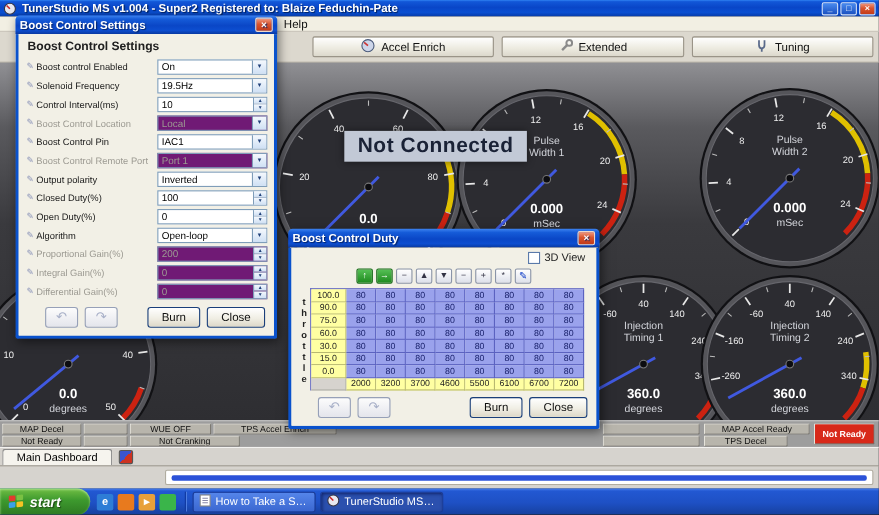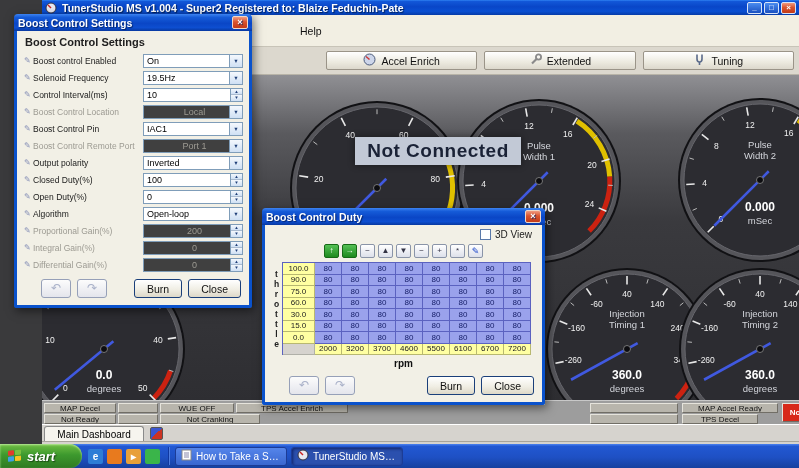--- a/index.html
+++ b/index.html
@@ -1,27 +1,27 @@
 <!DOCTYPE html>
 <html><head>
 <meta charset="utf-8">
 <style>
   html,body{margin:0;padding:0;background:#000;font-family:"Liberation Sans",sans-serif;}
   *{box-sizing:border-box;}
-  #screen{position:relative;width:799px;height:468px;overflow:hidden;background:#3a3a3c;padding-left:42px;}
+  #screen{position:relative;width:799px;height:468px;overflow:hidden;background:#3a3a3c;}
 
   
   #titlebar{height:15px;background:linear-gradient(180deg,#2f82f2 0%,#1257d8 10%,#0946c8 45%,#0a4fd2 75%,#063ba8 100%);
     display:flex;align-items:center;padding:0 3px;color:#fff;font-size:10.5px;font-weight:bold;text-shadow:1px 1px 1px #02205a;}
   #titlebar .app-ico{width:13px;height:12px;margin-right:4px;display:flex;align-items:center;}
   .winbtns{margin-left:auto;display:flex;gap:2px;}
   .wb{width:15px;height:12px;border:1px solid #d8e4f8;border-radius:2px;font-size:8px;line-height:10px;text-align:center;
     color:#fff;background:linear-gradient(180deg,#4a8cf0,#1a50c0);text-shadow:none;}
   .wb.close{background:linear-gradient(180deg,#ef9a80,#d9542e 45%,#c23a18);}
-  #menubar{height:32px;background:#f2efe3;border-bottom:1px solid #c8c4b8;display:flex;align-items:center;font-size:10.5px;color:#111;}
+  #menubar{height:14px;background:#f2efe3;border-bottom:1px solid #c8c4b8;display:flex;align-items:center;font-size:10.5px;color:#111;}
   .menu-item{padding:0 6px;margin-left:252px;}
   #toolbar{height:28px;background:#dcd8ce;border-bottom:1px solid #b8b4a8;display:flex;align-items:center;gap:7px;padding:0 5px 0 284px;}
   .tb-btn{flex:1;height:19px;display:flex;align-items:center;justify-content:center;gap:5px;
     background:linear-gradient(180deg,#ffffff,#eceadf 60%,#dcd8cc);border:1px solid #9a9488;border-radius:2px;font-size:10.5px;color:#111;}
 
   
   #dashboard{position:relative;height:325px;overflow:hidden;
     background:linear-gradient(180deg,#909094 0%,#5a5a5e 18%,#3a3a3e 45%,#2e2e32 100%);}
   .gauge{position:absolute;}
   #overlay{position:absolute;left:313px;top:62px;width:166px;height:28px;background:#c2c9d6;color:#1a2236;
@@ -50,21 +50,21 @@
   .dbody{background:#f2f0e6;border:3px solid #0a52cc;border-top:none;border-radius:0 0 3px 3px;}
   #dlg-settings{left:14px;top:14px;width:238px;z-index:20;}
   .dheading{font-size:11px;font-weight:bold;color:#202020;padding:5px 0 4px 8px;}
   .field-row{display:flex;align-items:center;height:17px;padding:0 6px 0 7px;}
   .field-icon{width:9px;font-size:8px;color:#8891b8;}
   .field-label{flex:1;font-size:8.5px;color:#1a1a1a;white-space:nowrap;overflow:hidden;}
   .field-label.dis{color:#9c9a92;}
   .ctl{width:100px;height:14px;position:relative;background:#fff;border:1px solid #7f9db9;font-size:9px;
     display:flex;align-items:center;padding-left:3px;flex:0 0 auto;}
   .ctl .ctl-value{overflow:hidden;white-space:nowrap;}
-  .ctl.dis{background:#404040;color:#9c9a92;justify-content:center;}
+  .ctl.dis{background:#701a75;color:#9c9a92;}
   .combo-arrow{position:absolute;right:0;top:0;bottom:0;width:13px;background:linear-gradient(180deg,#f4f8fd,#cfe0f4);
     border-left:1px solid #7f9db9;font-size:5.5px;display:flex;align-items:center;justify-content:center;color:#21417a;}
   .spin-btns{position:absolute;right:0;top:0;bottom:0;width:12px;display:flex;flex-direction:column;border-left:1px solid #7f9db9;}
   .spin-btns span{flex:1;font-size:4.5px;display:flex;align-items:center;justify-content:center;
     background:linear-gradient(180deg,#f4f8fd,#cfe0f4);color:#21417a;}
   .spin-btns span + span{border-top:1px solid #aabbd0;}
   .dlg-buttons{display:flex;align-items:center;gap:6px;padding:6px 8px 7px 8px;}
   .histbtn{width:30px;height:19px;border:1px solid #96a0b8;border-radius:3px;background:linear-gradient(180deg,#fcfcfc,#e4e5ec);
     color:#a8b0c8;font-size:12px;line-height:16px;text-align:center;}
   .histbtn.first{margin-left:16px;}
@@ -614,21 +614,20 @@
             <div class="c x">2000</div>
             <div class="c x">3200</div>
             <div class="c x">3700</div>
             <div class="c x">4600</div>
             <div class="c x">5500</div>
             <div class="c x">6100</div>
             <div class="c x">6700</div>
             <div class="c x">7200</div>
           </div>
       </div>
-      <div class="rpm-label">rpm</div>
       <div class="dlg-buttons">
         <span class="histbtn first">↶</span>
         <span class="histbtn">↷</span>
         <span class="xpbtn burn">Burn</span>
         <span class="xpbtn">Close</span>
       </div>
     </div>
   </div>
 
   <div id="taskbar">

